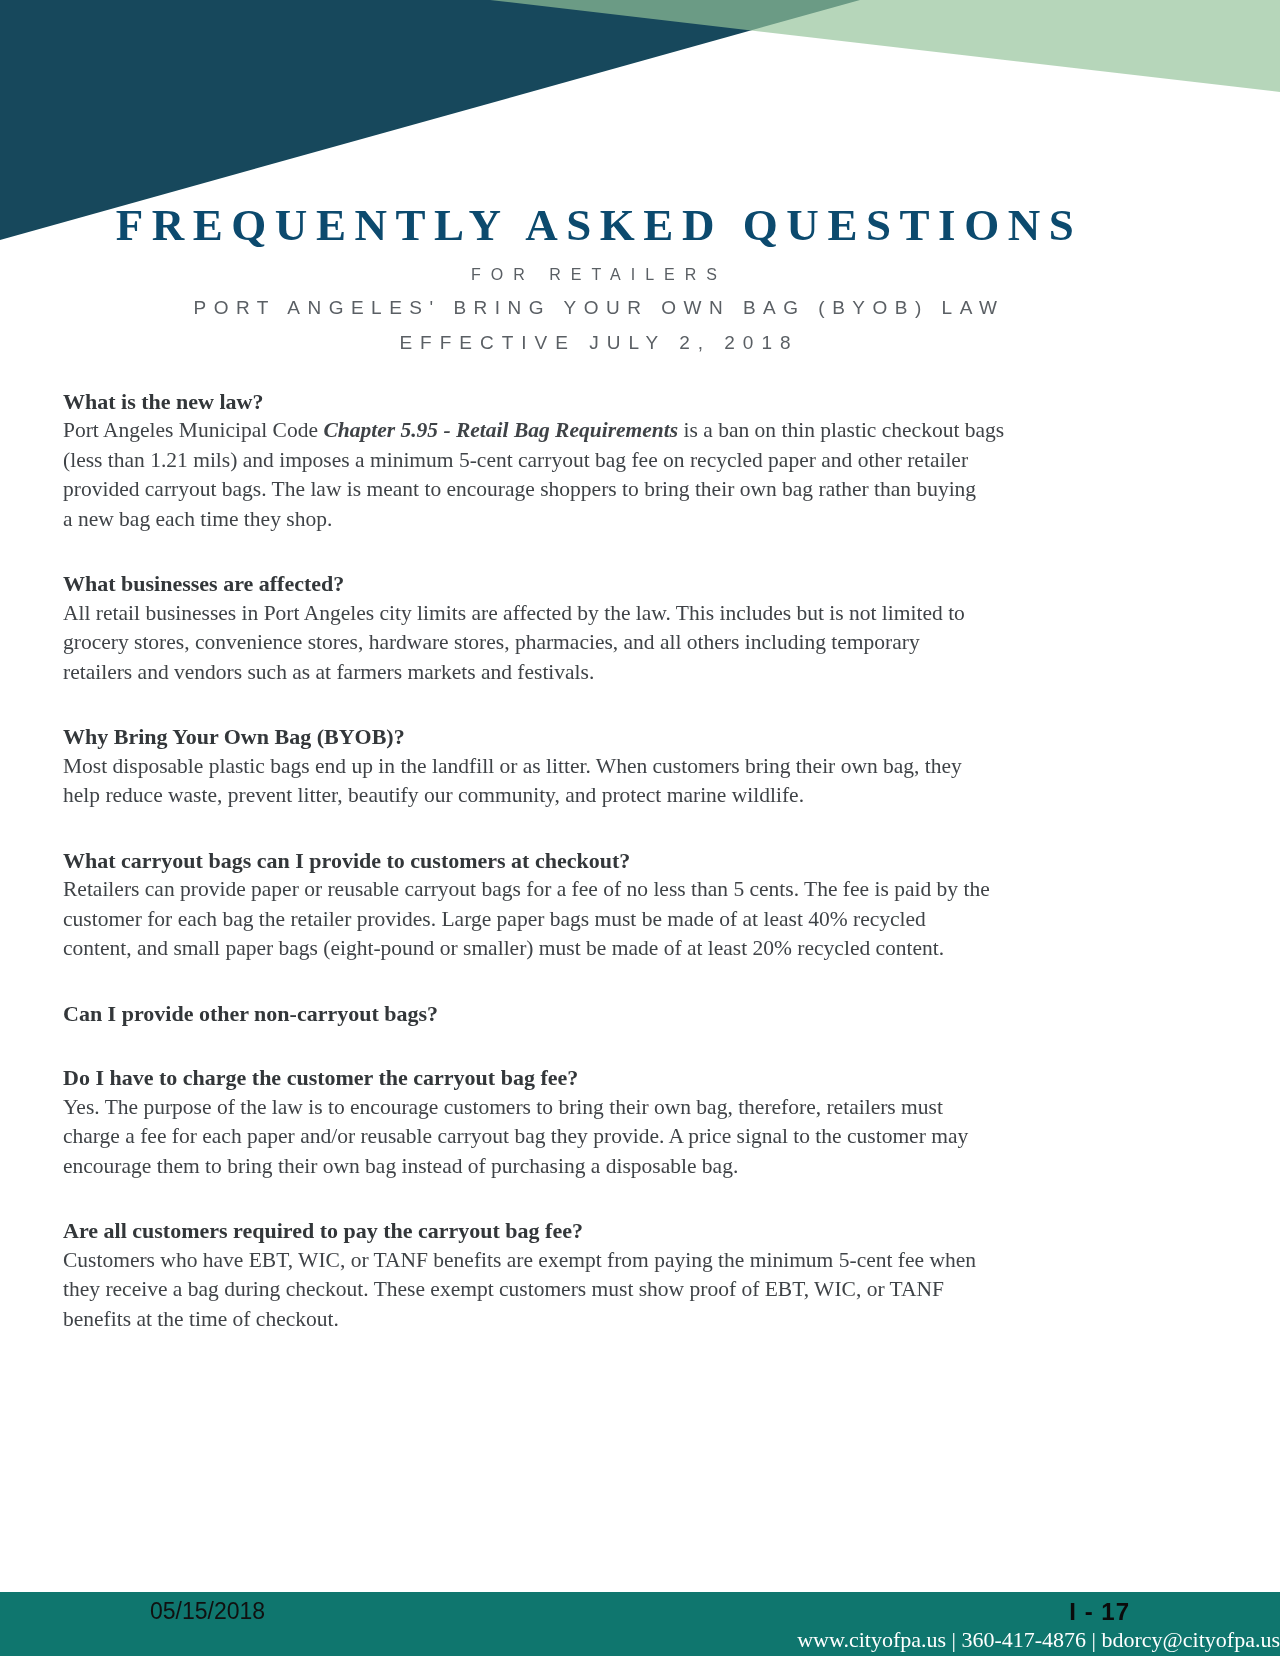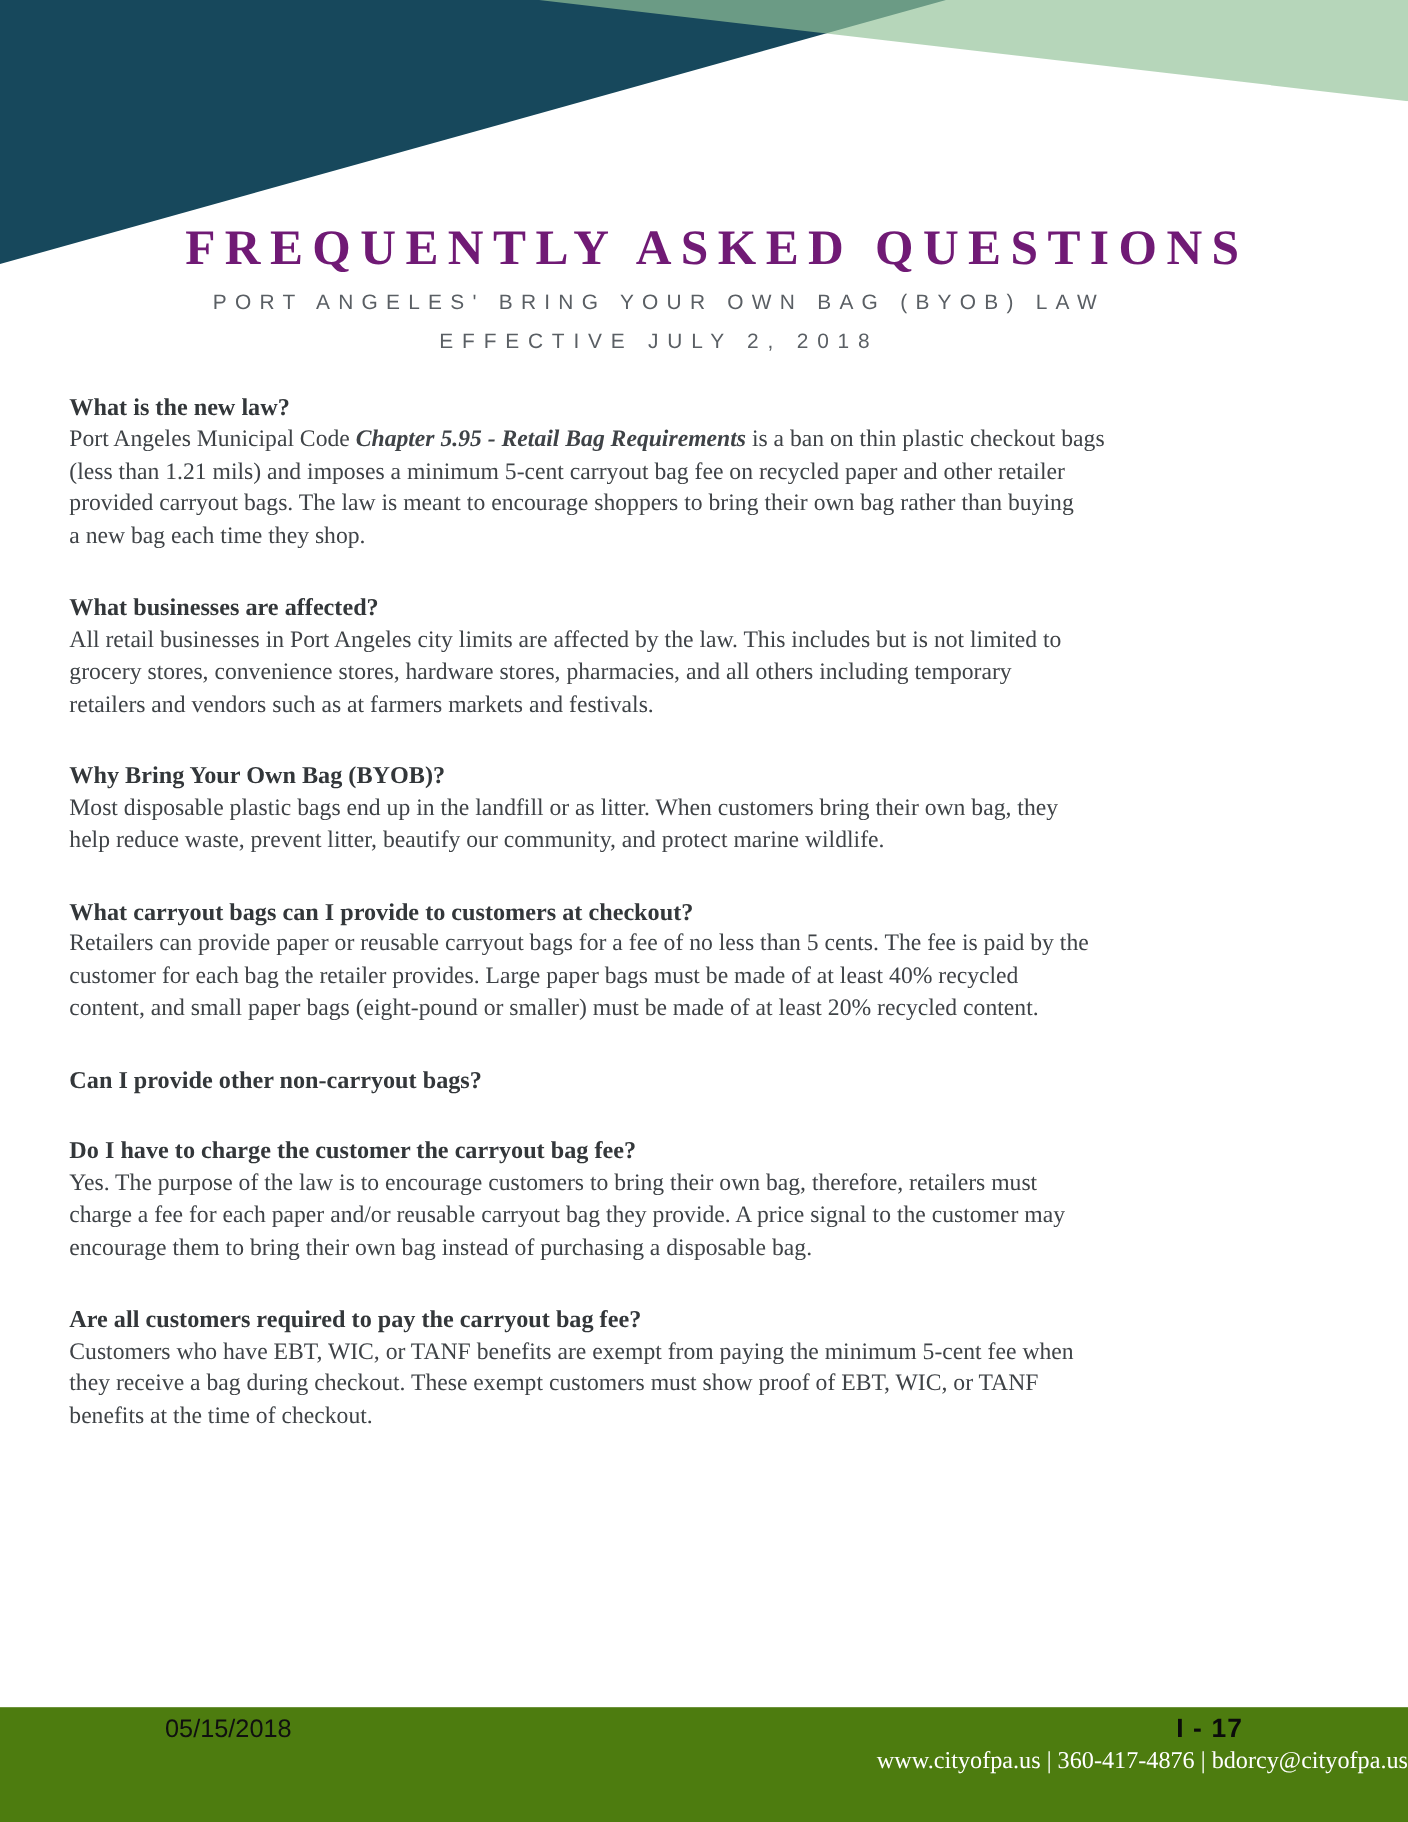--- a/index.html
+++ b/index.html
@@ -27,24 +27,23 @@
     position:relative;
     padding:200px 145px 0 63px;
     text-align:center;
   }
   .doc-title{
     margin:0;
     font-family:"Liberation Serif",serif;
     font-size:45px;
     font-weight:600;
     letter-spacing:0.19em;
-    color:#701a75;
+    color:#0c4a6e;
     white-space:nowrap;
     line-height:1.15;
-    text-align:right;
   }
   .subtitle{
     font-family:"Liberation Sans",sans-serif;
     color:#5a5f64;
     white-space:nowrap;
   }
   .subtitle-audience{margin-top:14px;font-size:16px;letter-spacing:10px;}
   .subtitle-law{margin-top:13px;font-size:19px;letter-spacing:7.5px;}
   .subtitle-effective{margin-top:13px;font-size:19px;letter-spacing:8px;}
   
@@ -67,22 +66,22 @@
     font-size:21.5px;
     line-height:29.5px;
     color:#3f4347;
     white-space:pre-line;
   }
   .law-name{font-weight:700;font-style:italic;}
   
   .footer-bar{
     position:absolute;
     left:0;bottom:0;
-    width:1280px;height:104px;
-    background:#4d7c0f;
+    width:1280px;height:64px;
+    background:#0f766e;
   }
   .footer-row{
     display:flex;
     justify-content:space-between;
     align-items:flex-start;
     padding:6px 150px 0 150px;
   }
   .footer-date{
     font-family:"Liberation Sans",sans-serif;
     font-size:23px;color:#101010;
@@ -105,20 +104,21 @@
 
 <div class="page">
 
   <div class="header-art">
     <div class="tri tri-navy"></div>
     <div class="tri tri-green"></div>
   </div>
 
   <div class="title-area">
     <h1 class="doc-title">FREQUENTLY ASKED QUESTIONS</h1>
+    <div class="subtitle subtitle-audience">FOR RETAILERS</div>
     <div class="subtitle subtitle-law">PORT ANGELES' BRING YOUR OWN BAG (BYOB) LAW</div>
     <div class="subtitle subtitle-effective">EFFECTIVE JULY 2, 2018</div>
   </div>
 
   <div class="content">
 
     <div class="section">
       <h3 class="section-heading">What is the new law?</h3>
       <p class="section-paragraph"><span>Port Angeles Municipal Code </span><span class="law-name">Chapter 5.95 - Retail Bag Requirements</span><span> is a ban on thin plastic checkout bags
 (less than 1.21 mils) and imposes a minimum 5-cent carryout bag fee on recycled paper and other retailer

